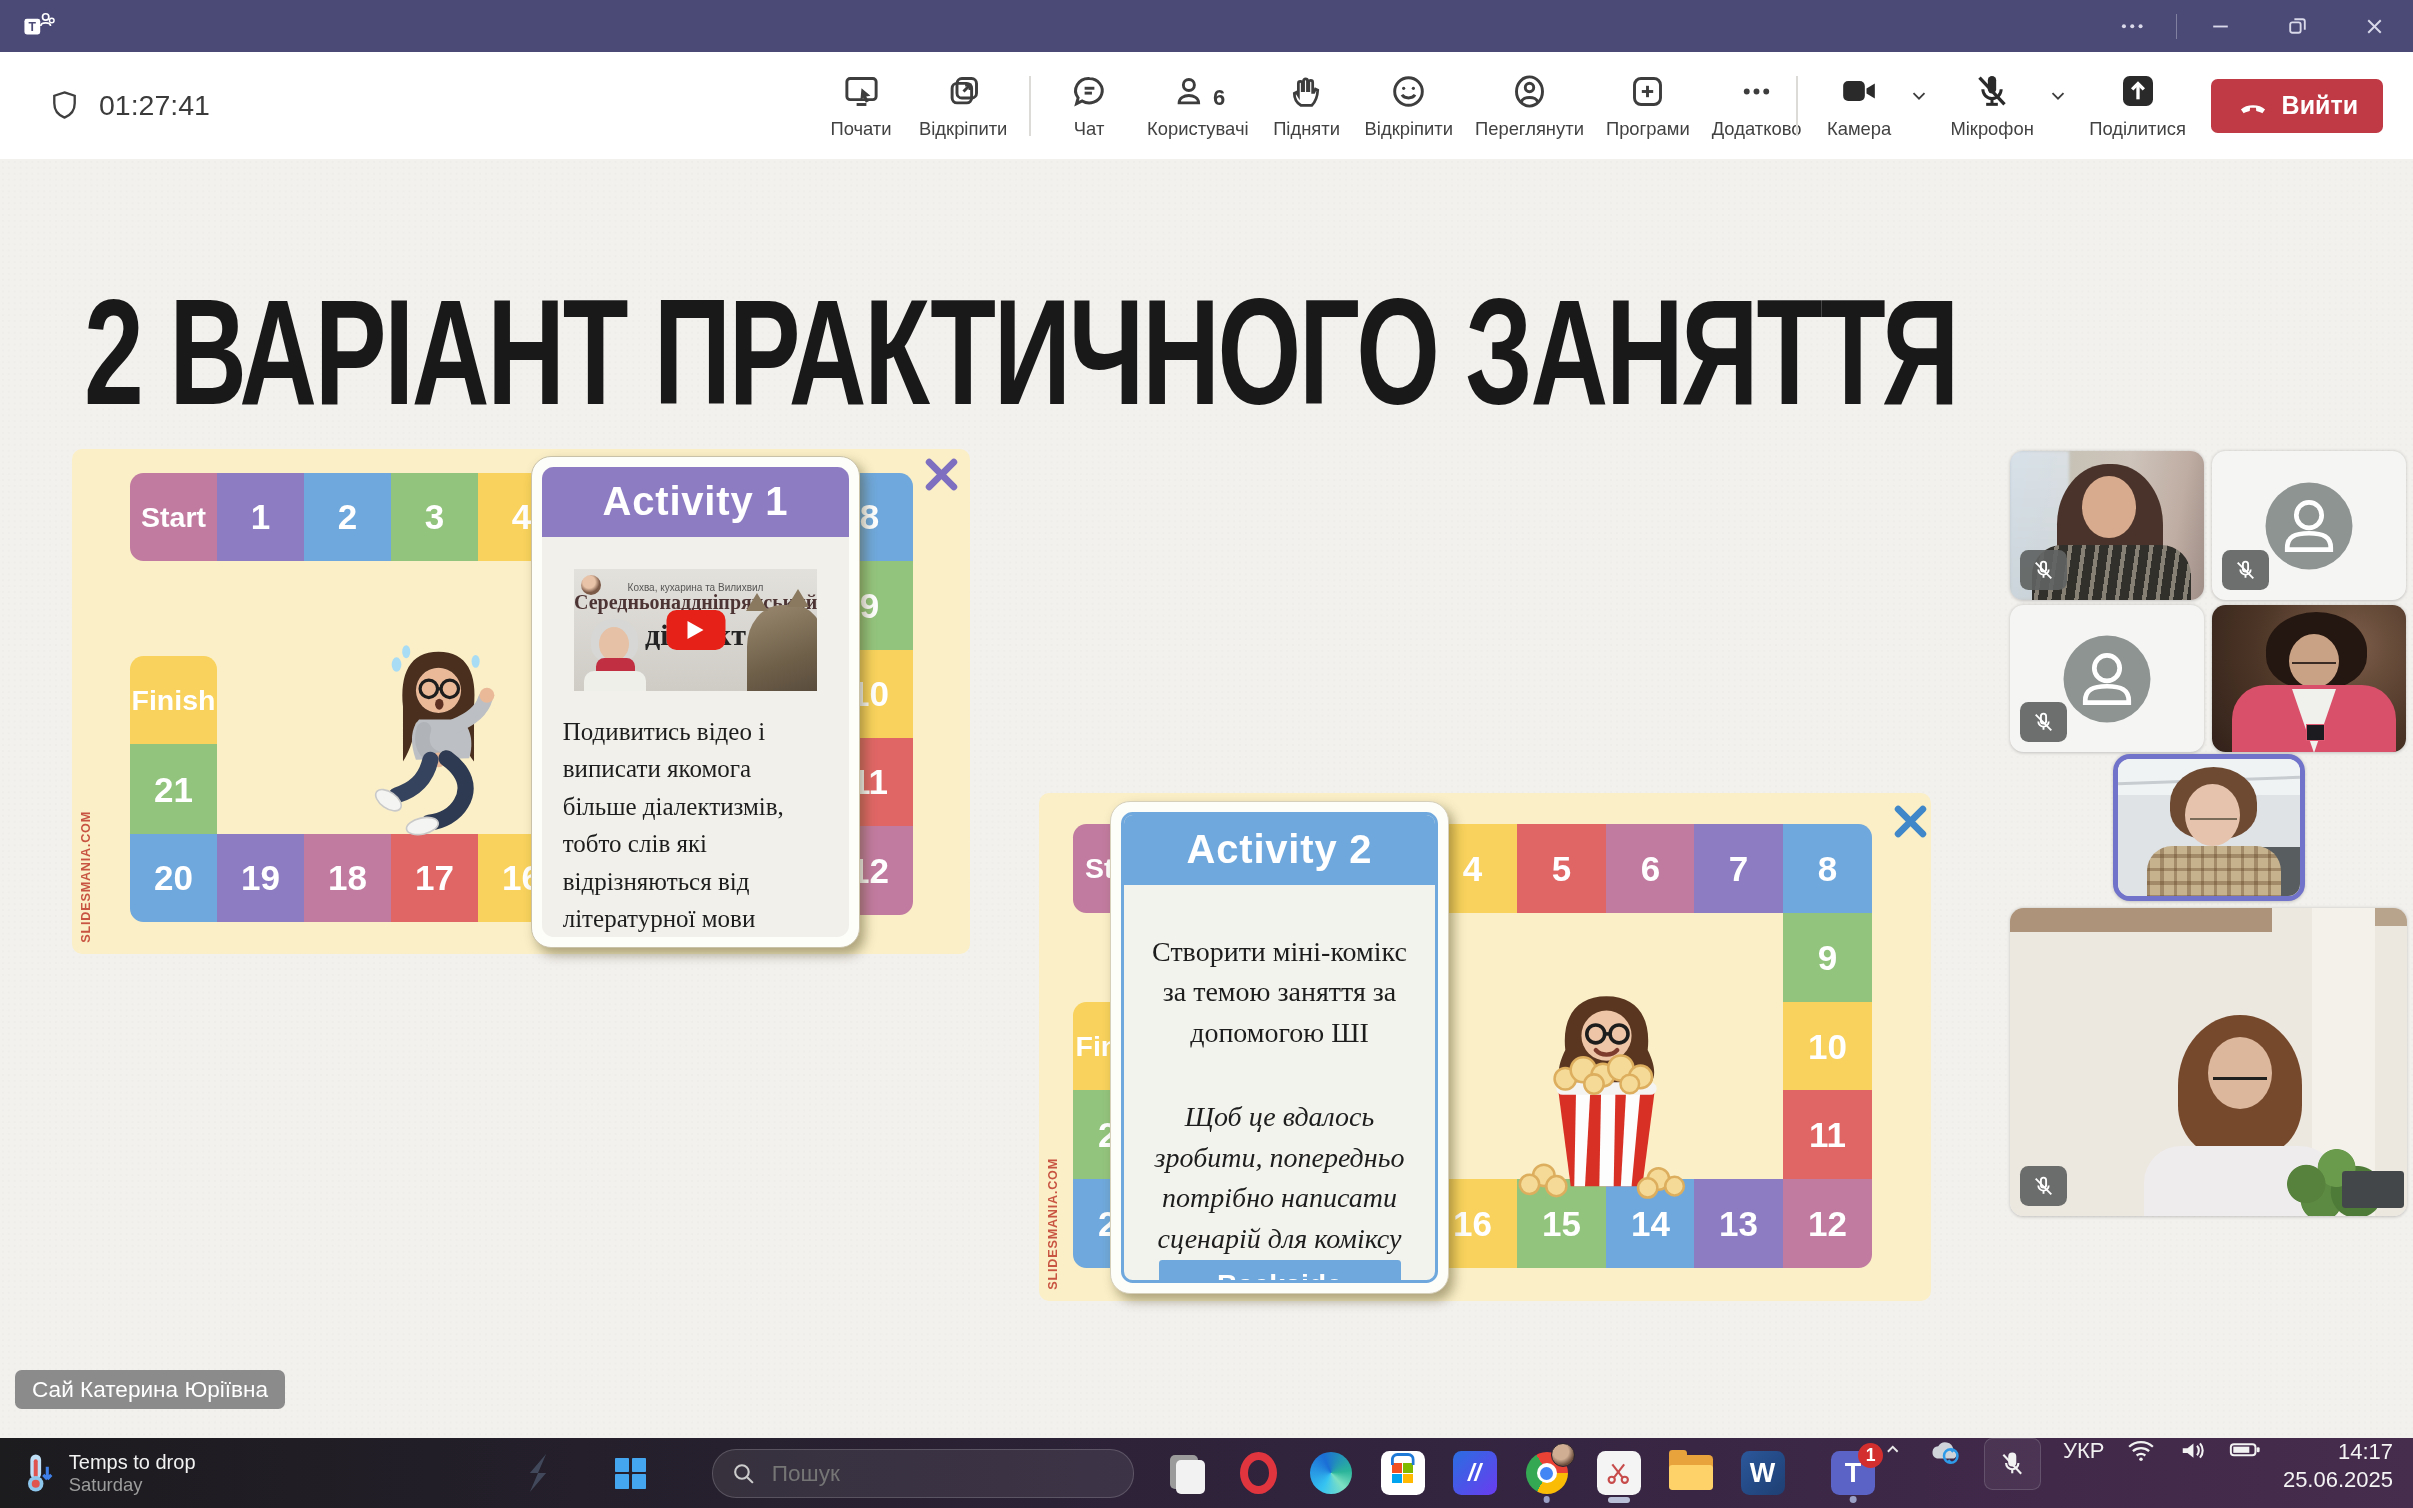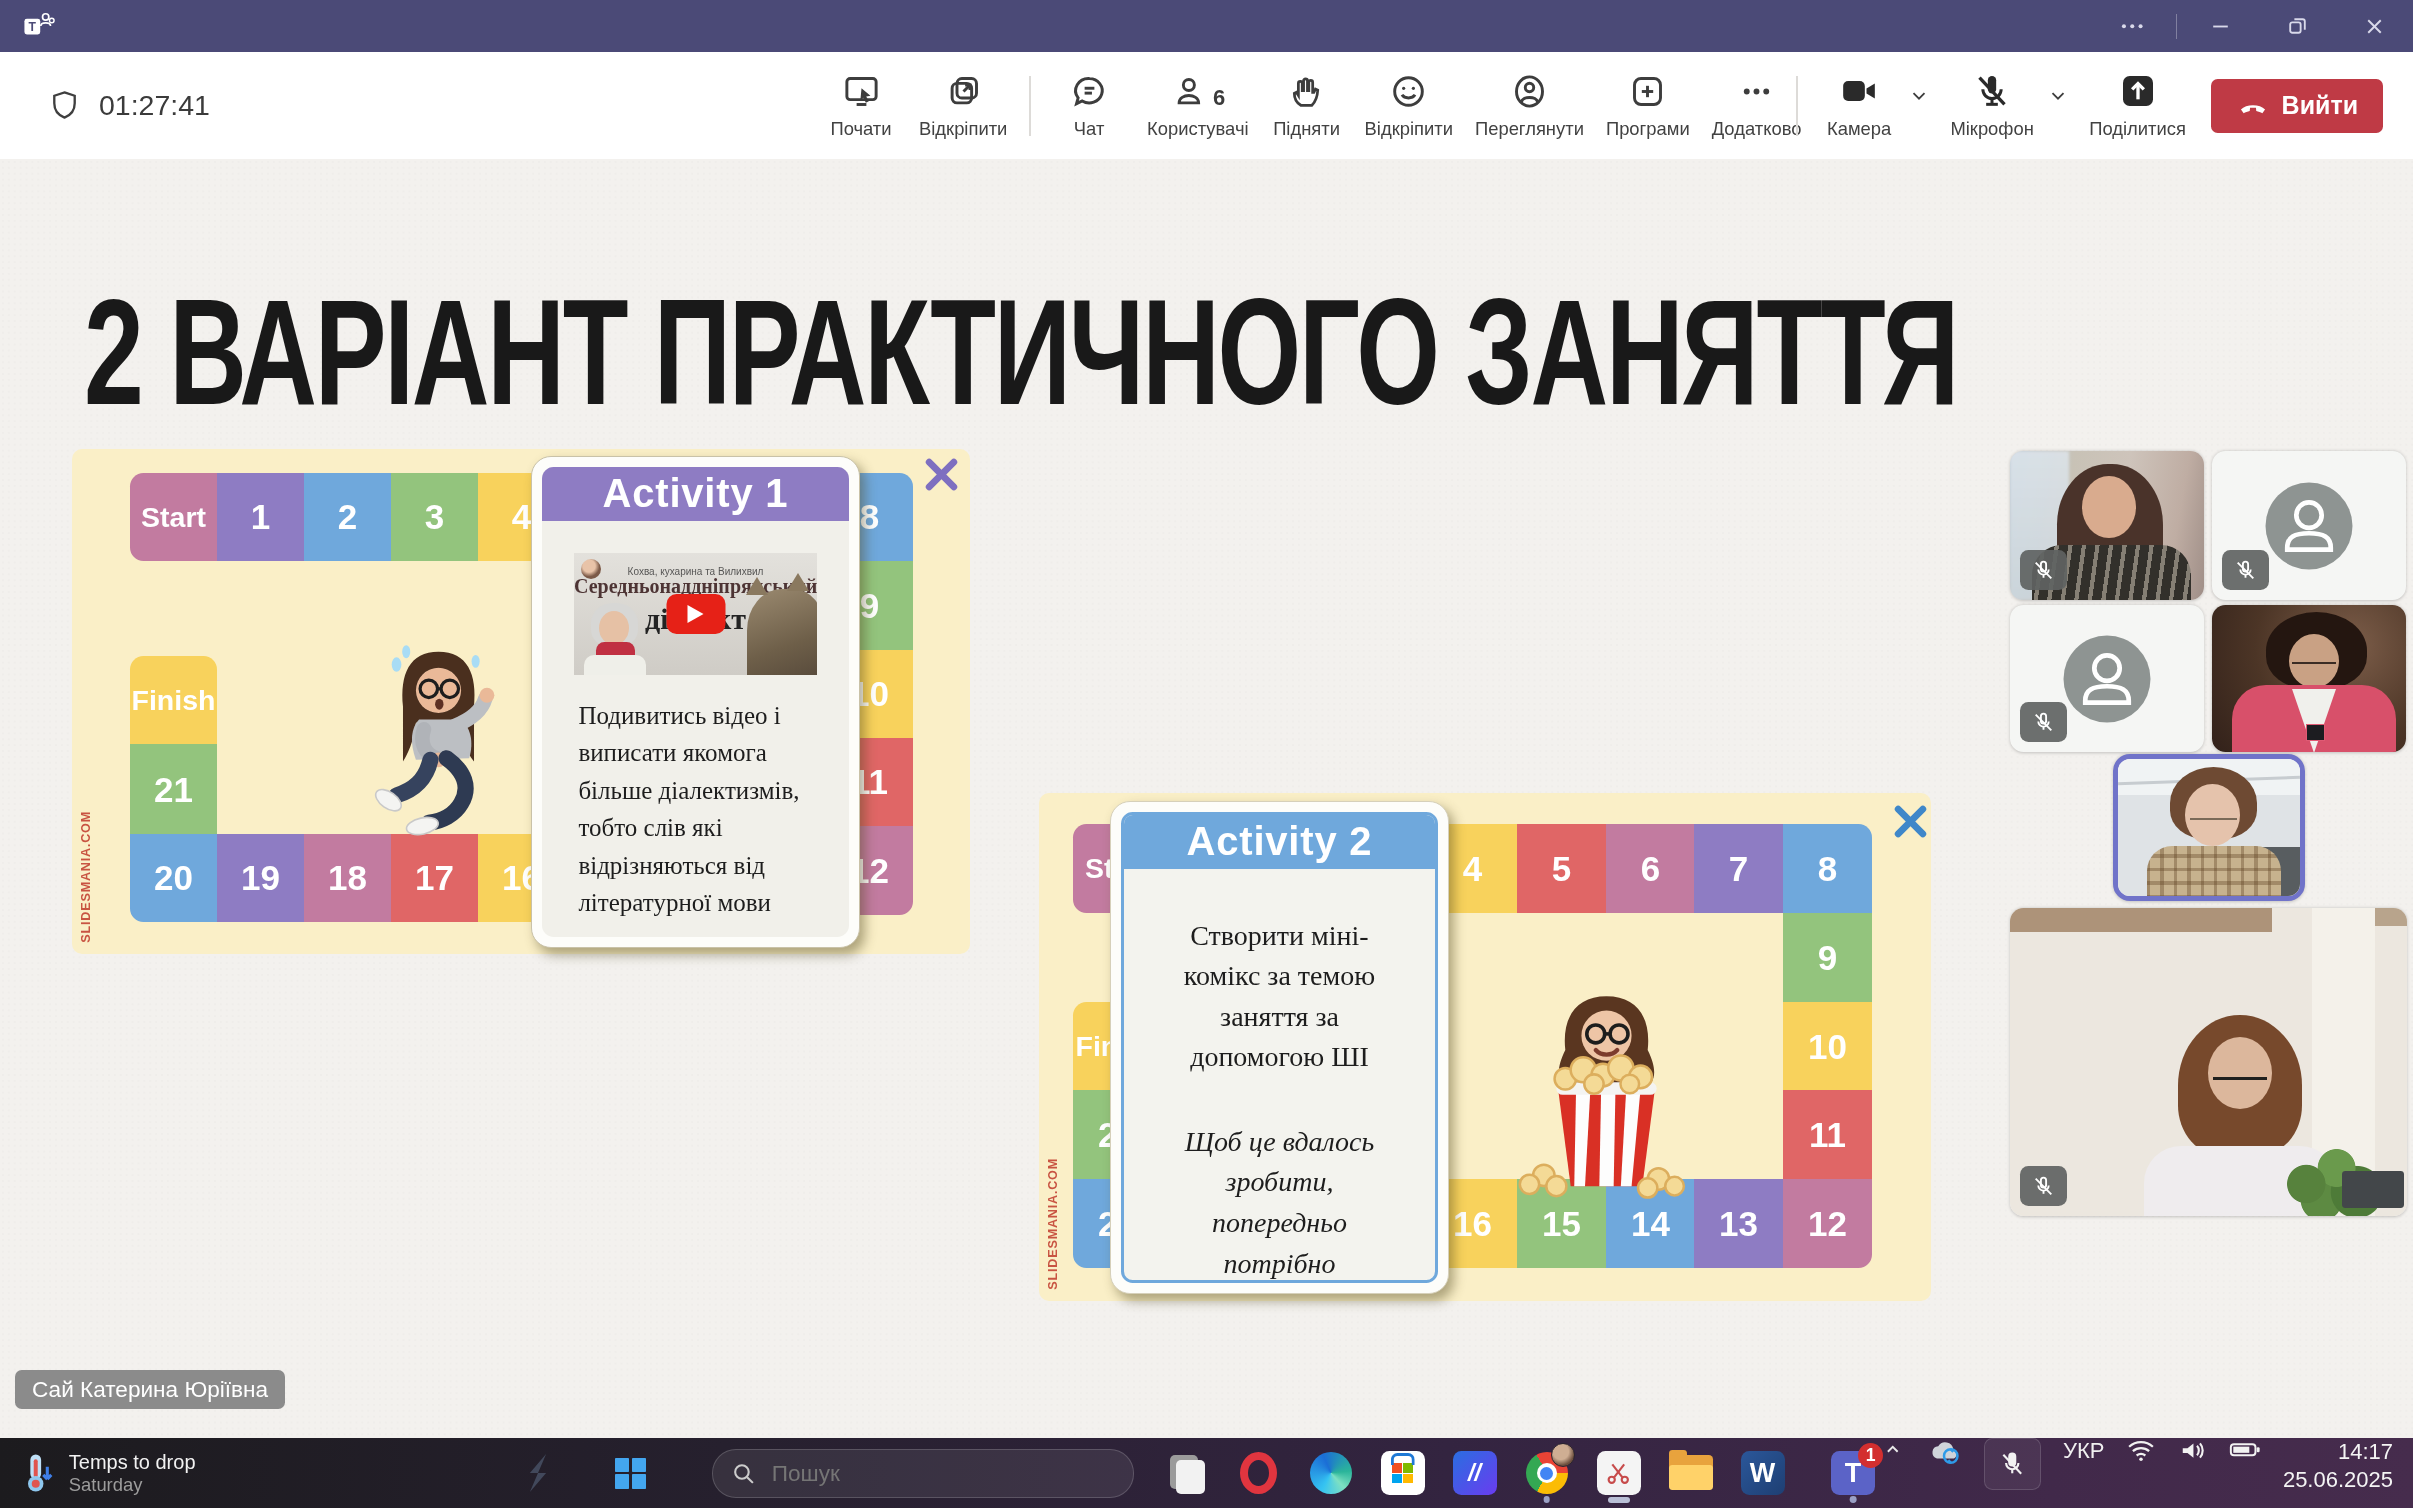--- a/index.html
+++ b/index.html
@@ -55,24 +55,24 @@
 
   
   .acard{position:absolute;background:#fdfdfa;border-radius:20px;
          box-shadow:5px 6.7px 11.7px rgba(80,70,30,.45);padding:10px;box-sizing:border-box;z-index:5;}
   .acard .inner{width:100%;height:100%;border-radius:11.7px;overflow:hidden;display:flex;
                 flex-direction:column;align-items:center;}
   .card1{left:459px;top:6.7px;width:329px;height:492px;border:1.7px solid #c9c2a8;}
   .card1 .inner{background:#f1f0ea;}
   .card2{left:71px;top:7.5px;width:339px;height:493px;border:1.7px solid #d6d0ba;}
   .card2 .inner{background:#f3f3ee;border:3.4px solid #6fa8dc;box-sizing:border-box;}
-  .ahead{width:100%;height:54px;display:flex;align-items:center;justify-content:center;flex:0 0 auto;
+  .ahead{width:100%;height:70px;display:flex;align-items:center;justify-content:center;flex:0 0 auto;
          color:#fff;font-size:40px;font-weight:bold;letter-spacing:0.8px;}
   .h-purple{background:#8e7cc3}.h-blue{background:#6fa8dc}
-  .abody{flex:1;width:100%;display:flex;flex-direction:column;align-items:center;box-sizing:border-box;padding:17px 34px;}
+  .abody{flex:1;width:100%;display:flex;flex-direction:column;align-items:center;box-sizing:border-box;padding:17px 18px;}
   .atext{font-family:"Liberation Serif",serif;font-size:25px;color:#1d1d1d;line-height:1.5;width:98%;}
   .atext2{font-family:"Liberation Serif",serif;font-size:28px;color:#1d1d1d;line-height:1.45;
           text-align:center;width:96%;}
   .italic{font-style:italic;}
   .backside{margin-top:auto;margin-bottom:5px;width:88%;height:49px;border:none;border-radius:3.4px;
             color:#fff;font-size:28.5px;font-weight:bold;font-family:"Liberation Sans",sans-serif;
             display:flex;align-items:center;justify-content:center;cursor:pointer;}
   .xclose{position:absolute;width:37px;height:37px;z-index:7;cursor:pointer;}
 
   

